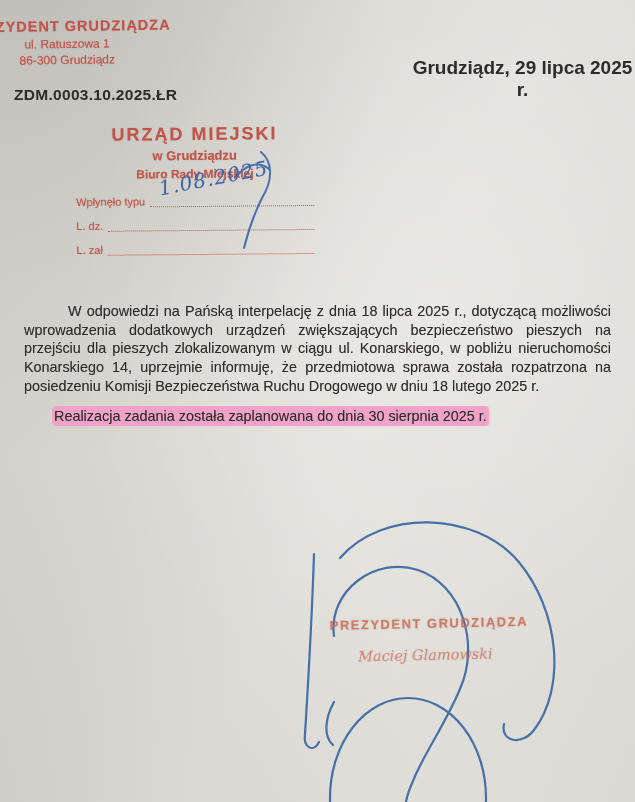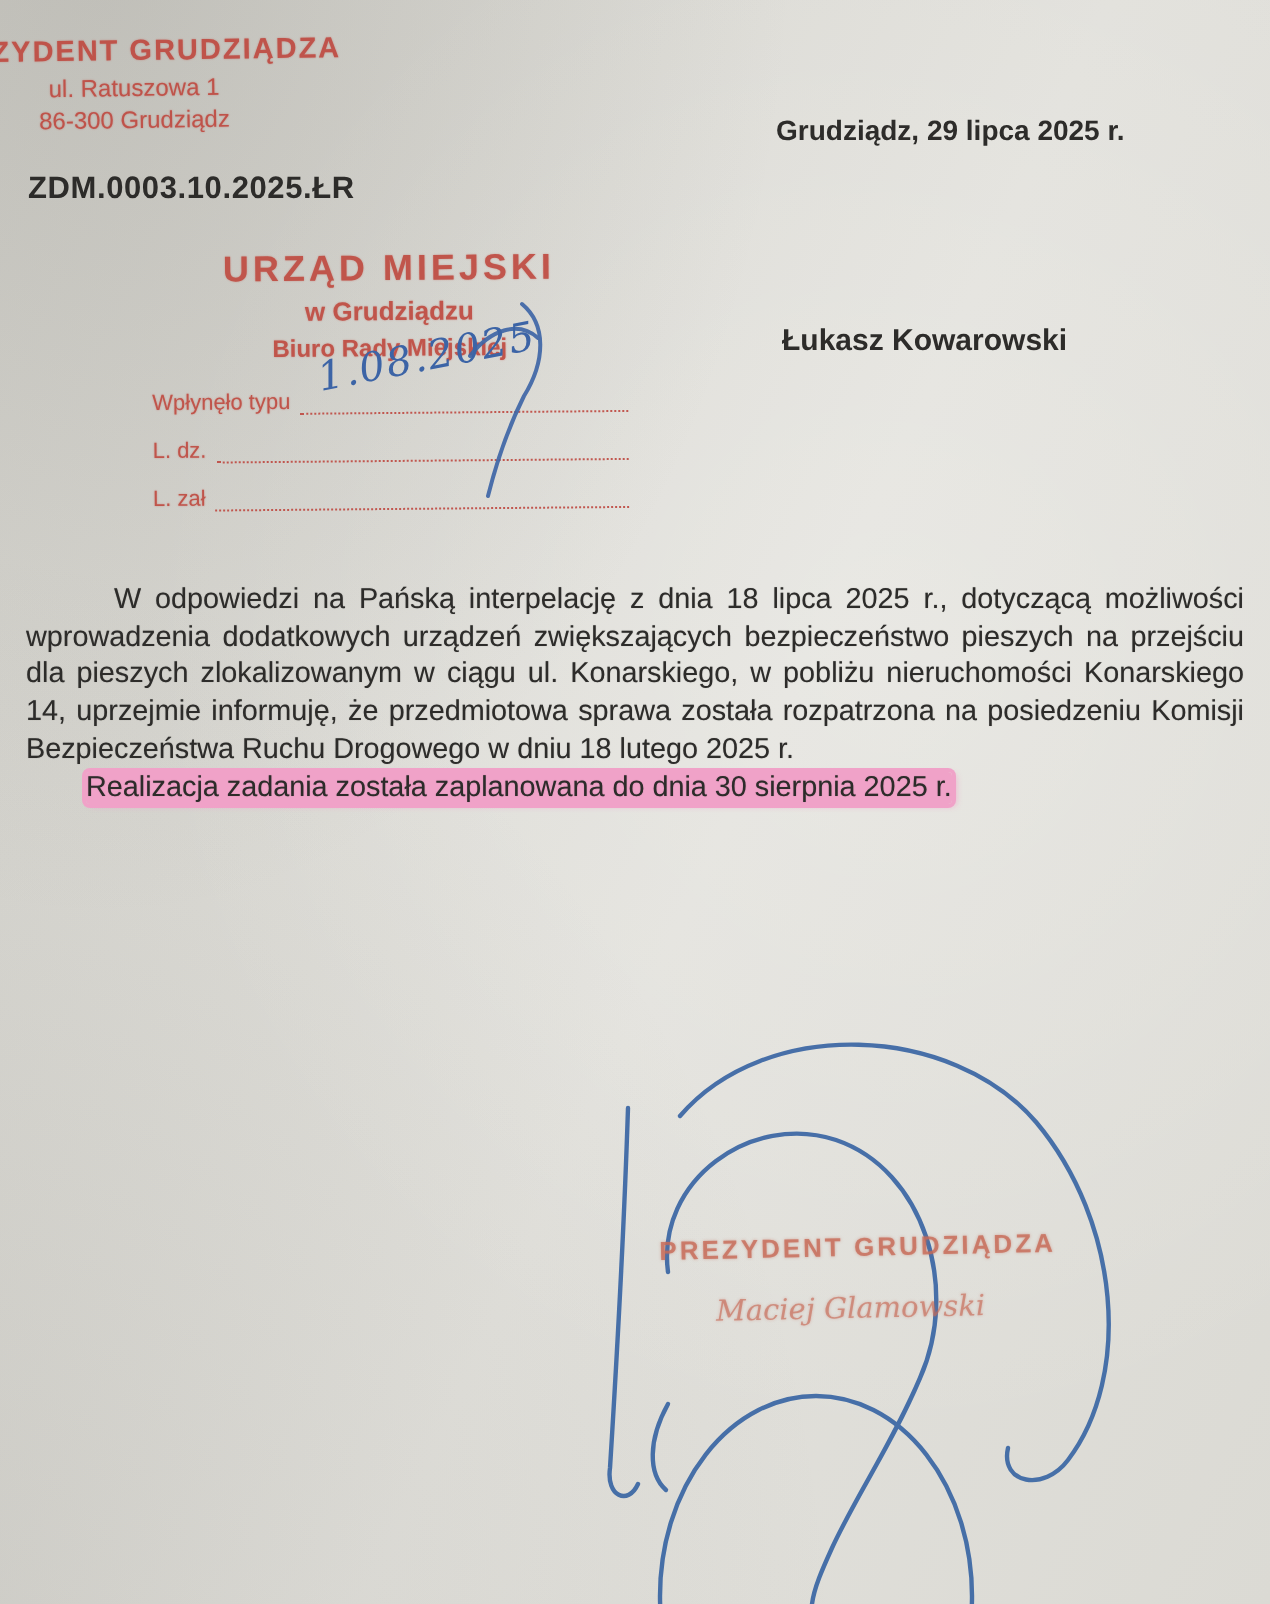--- a/index.html
+++ b/index.html
@@ -37,23 +37,24 @@
     position: absolute;
     left: 14px; top: 86px;
     font-size: 15.5px;
     font-weight: bold;
     letter-spacing: 0.3px;
     text-align: right;
   }
 
   .place-date {
     position: absolute;
-    left: 388px; top: 57px;
-    font-size: 14px;
+    left: 410px; top: 57px;
+    font-size: 19px;
     font-weight: bold;
+    text-align: center;
   }
 
   
   .intake-stamp {
     position: absolute;
     left: 76px; top: 124px;
     width: 238px;
     color: #c04f45;
     text-shadow: 0 0 1px rgba(192,79,69,0.5);
     transform: rotate(-0.5deg);
@@ -90,21 +91,21 @@
 
   
   .letter-body {
     position: absolute;
     left: 13px; right: 13px; top: 291px;
     font-size: 14.4px;
     line-height: 18.7px;
     text-align: justify;
     text-shadow: 0 0 0.5px rgba(40,40,40,0.35);
   }
-  .letter-body p { margin: 0; text-indent: 44px; }
+  .letter-body p { margin: 11px; text-indent: 44px; }
   .highlight {
     background: #f0a2c8;
     box-shadow: 0 0 0 2px #f0a2c8, 2px 1px 3px rgba(240,162,200,0.8);
     border-radius: 2px;
   }
 
   
   .signature-svg { position: absolute; left: 248px; top: 506px; }
 
   .president-stamp {
@@ -165,21 +166,20 @@
   <div class="handwritten-date">1.08.2025</div>
 
   <svg class="paraph-svg" width="60" height="104" viewBox="0 0 60 104">
     <g fill="none" stroke="#3c64a6" stroke-width="2" stroke-linecap="round" opacity="0.9">
       <path d="M 33 4 C 45 14, 45 32, 34 50 C 26 66, 20 84, 16 100"></path>
       <path d="M 7 30 C 17 17, 31 12, 41 21"></path>
     </g>
   </svg>
 
   <div class="recipient">
-    <div>Łukasz Kowarowski</div>
   </div>
 
   <div class="letter-body">
     <p>W odpowiedzi na Pańską interpelację z dnia 18 lipca 2025 r., dotyczącą możliwości wprowadzenia dodatkowych urządzeń zwiększających bezpieczeństwo pieszych na przejściu dla pieszych zlokalizowanym w ciągu ul. Konarskiego, w pobliżu nieruchomości Konarskiego 14, uprzejmie informuję, że przedmiotowa sprawa została rozpatrzona na posiedzeniu Komisji Bezpieczeństwa Ruchu Drogowego w dniu 18 lutego 2025 r.</p>
     <p style="text-indent:30px;"><span class="highlight">Realizacja zadania została zaplanowana do dnia 30 sierpnia 2025 r.</span></p>
   </div>
 
   <svg class="signature-svg" width="350" height="296" viewBox="0 0 350 296">
     <g fill="none" stroke="#3a66a4" stroke-width="2.2" stroke-linecap="round" opacity="0.92">
 

